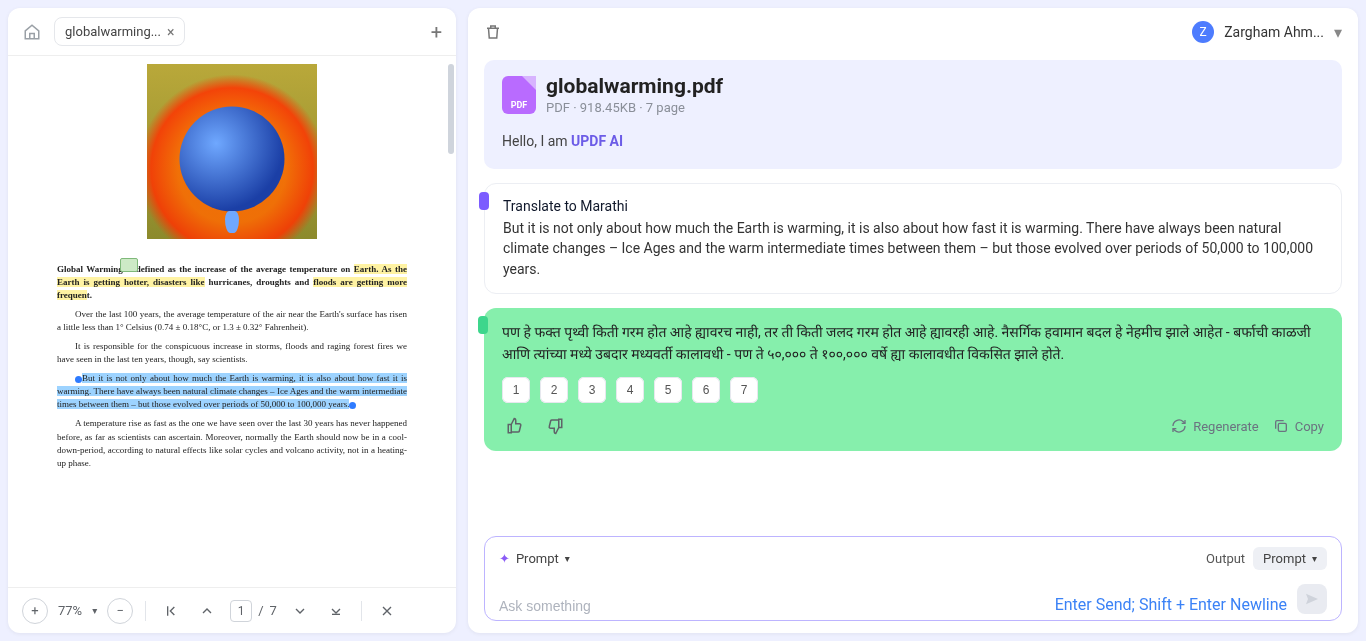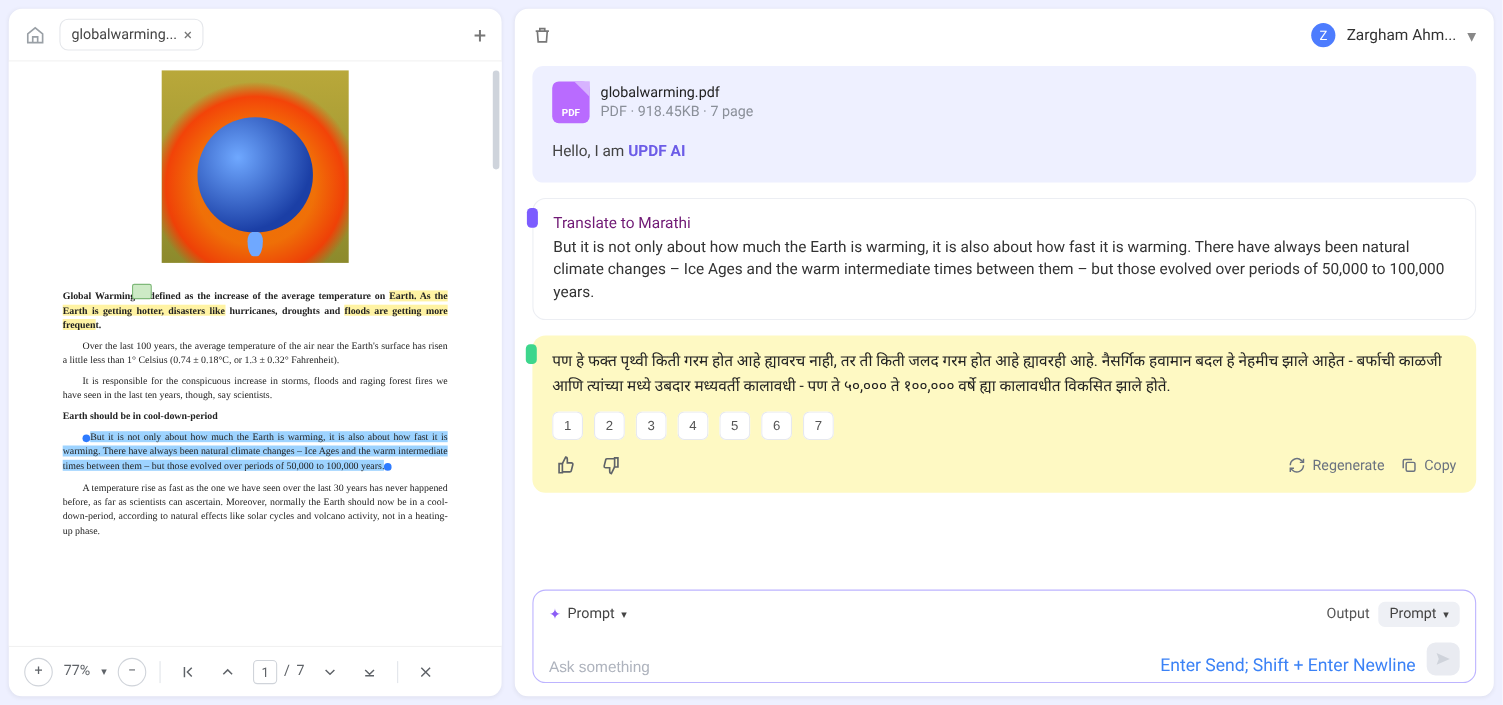--- a/index.html
+++ b/index.html
@@ -50,31 +50,31 @@
 .avatar { width:22px; height:22px; border-radius:50%; background:#4d7cfe; color:#fff; font-size:12px; display:flex; align-items:center; justify-content:center; }
 .user-name { font-size:14px; color:#333; max-width:140px; white-space:nowrap; overflow:hidden; text-overflow:ellipsis; }
 .chev { color:#888; }
 
 .chat { flex:1; padding: 0 16px 8px; overflow:hidden; display:flex; flex-direction:column; gap:14px; }
 .bubble-welcome { background:#eef0ff; border-radius:10px; padding:14px 18px 20px; margin-top:4px; }
 .file-chip { display:flex; align-items:center; gap:10px; }
 .pdf-badge { width:34px; height:38px; background:#b96bff; border-radius:6px; position:relative; }
 .pdf-badge::before { content:""; position:absolute; top:0; right:0; border:7px solid transparent; border-top-color:#d7b3ff; border-right-color:#d7b3ff; }
 .pdf-badge::after { content:"PDF"; position:absolute; left:0; right:0; bottom:4px; text-align:center; font-size:9px; color:#fff; font-weight:700; }
-.file-meta .fn { font-weight:400; font-size:13px; color:#222; }
+.file-meta .fn { font-weight:700; font-size:21px; color:#222; }
 .file-meta .fm { font-size:13px; color:#8a8f99; margin-top:2px; }
 .hello { margin-top:18px; font-size:14px; color:#444; }
 .hello a { color:#6c5ce7; text-decoration:none; font-weight:700; }
 
 .bubble-user { background:#fff; border:1px solid #eceef3; border-radius:12px; padding:14px 18px; position:relative; }
-.bubble-user .hdr { font-size:14px; color:#701a75; margin-bottom:4px; }
+.bubble-user .hdr { font-size:14px; color:#0f172a; margin-bottom:4px; }
 .bubble-user .bo { font-size:14px; color:#333; line-height:1.45; }
 .edge-user { position:absolute; left:-6px; top:8px; width:10px; height:18px; background:#7c5cff; border-radius:4px; }
 
-.bubble-ai { background:#fef9c3; border-radius:12px; padding:14px 18px 12px; position:relative; }
+.bubble-ai { background:#86efac; border-radius:12px; padding:14px 18px 12px; position:relative; }
 .edge-ai { position:absolute; left:-6px; top:8px; width:10px; height:18px; background:#3dd68c; border-radius:4px; }
 .ai-text { font-size:14px; color:#222; line-height:1.55; }
 .pager { display:flex; gap:10px; margin-top:12px; }
 .pager button { width:28px; height:26px; border:none; background:#fff; border-radius:6px; font-size:12px; color:#555; cursor:pointer; box-shadow:0 0 0 1px #e6e8ee inset; }
 .ai-actions { display:flex; align-items:center; gap:14px; margin-top:10px; color:#6b7380; font-size:13px; }
 .ai-actions .sp { flex:1; }
 .link-btn { display:flex; align-items:center; gap:6px; cursor:pointer; }
 
 .composer { border:1.5px solid #bdb4ff; border-radius:12px; margin:6px 16px 12px; padding:10px 14px 6px; background:#fff; }
 .composer-row1 { display:flex; align-items:center; gap:8px; font-size:13px; color:#444; }
@@ -119,21 +119,20 @@
           <div class="flames"></div>
             <div class="globe"></div>
             <div class="drip"></div>
         </div>
         <div class="note-icon"></div>
 
         <div class="doc-text">
           <p class="noindent"><span class="bold">Global Warming is defined as the increase of the average temperature on </span><span class="bold hl-y">Earth. As the Earth is getting hotter, disasters like</span><span class="bold"> hurricanes, droughts and </span><span class="bold hl-y">floods are getting more frequen</span><span class="bold">t.</span></p>
           <p>Over the last 100 years, the average temperature of the air near the Earth's surface has risen a little less than 1° Celsius (0.74 ± 0.18°C, or 1.3 ± 0.32° Fahrenheit).</p>
           <p>It is responsible for the conspicuous increase in storms, floods and raging forest fires we have seen in the last ten years, though, say scientists.</p>
-          <p class="noindent bold">Earth should be in cool-down-period</p>
           <p><span class="sel-dot"></span><span class="hl-b">But it is not only about how much the Earth is warming, it is also about how fast it is warming. There have always been natural climate changes – Ice Ages and the warm intermediate times between them – but those evolved over periods of 50,000 to 100,000 years.</span><span class="sel-dot"></span></p>
           <p>A temperature rise as fast as the one we have seen over the last 30 years has never happened before, as far as scientists can ascertain. Moreover, normally the Earth should now be in a cool-down-period, according to natural effects like solar cycles and volcano activity, not in a heating-up phase.</p>
         </div>
       </div>
     </div>
 
     <div class="toolbar">
       <div class="icon-btn zoom-circle">+</div>
       <span>77%</span>
       <span style="font-size:10px;">▾</span>

